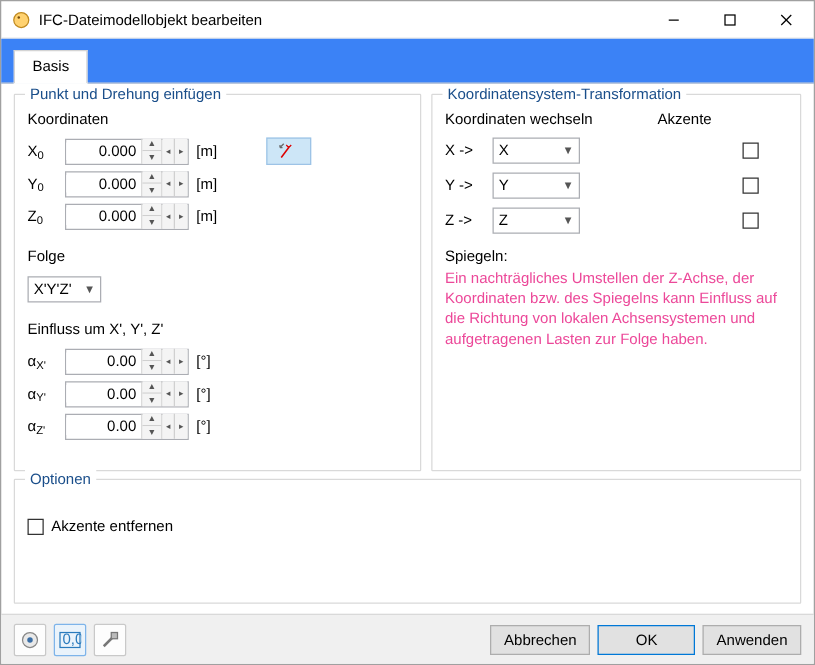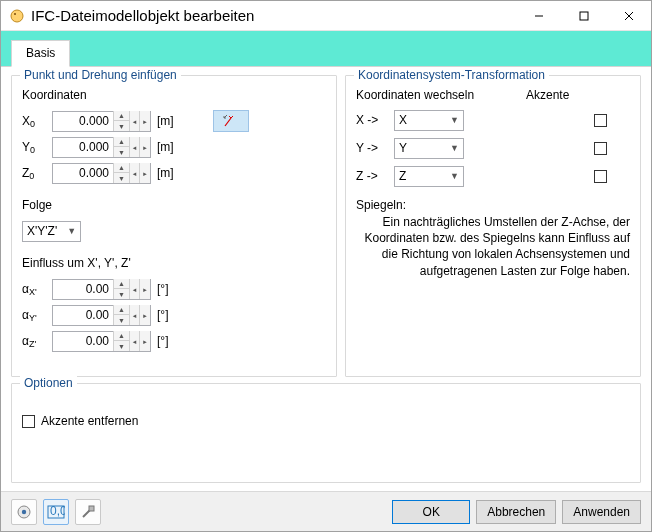--- a/index.html
+++ b/index.html
@@ -1,22 +1,22 @@
 <!DOCTYPE html>
 <html><head>
 <meta charset="utf-8">
 <style>
   * { box-sizing: border-box; font-family: "Segoe UI", Tahoma, sans-serif; font-size: 12px; }
   body { margin: 0; background: #fff; }
   .window { width: 652px; height: 532px; border: 1px solid #a0a0a0; display: flex; flex-direction: column; background: #fff; }
   .titlebar { height: 30px; display: flex; align-items: center; padding: 0 0 0 8px; border-bottom: 1px solid #e5e5e5; }
   .titlebar .icon { width: 16px; height: 16px; margin-right: 6px; }
-  .titlebar .title { flex: 1; font-size: 15px; color: #000; }
+  .titlebar .title { flex: 1; font-size: 12px; color: #000; }
   .winbtn { width: 45px; height: 29px; display: flex; align-items: center; justify-content: center; color: #000; }
-  .tabbar { background: #5eead4; padding: 8px 10px 0 10px; border-bottom: 1px solid #d4d4d4; display:flex; }
+  .tabbar { background: #3b82f6; padding: 8px 10px 0 10px; border-bottom: 1px solid #d4d4d4; display:flex; }
   .tab { padding: 5px 14px 6px 14px; background: #fff; border: 1px solid #d4d4d4; border-bottom: 1px solid #fff; position: relative; top:1px; font-size: 12px; color:#000; }
   .body { flex: 1; padding: 8px 10px 0 10px; display: flex; flex-direction: column; gap: 6px; }
   .row { display: flex; gap: 8px; }
   .group { border: 1px solid #d9d9d9; border-radius: 1px; padding: 6px 10px 10px 10px; position: relative; }
   .group-title { position: absolute; top: -1px; left: 8px; transform: translateY(-50%); background: #fff; padding: 0 4px; font-weight: normal; color: #1a4e8a; font-size: 12px; }
   .section-label { font-size: 12px; color: #000; margin: 6px 0 6px 0; }
   .field-row { display: flex; align-items: center; gap: 6px; height: 26px; }
   .lbl { width: 24px; color: #000; }
   .sub { font-size: 9px; position: relative; top: 2px; }
   .spinner { display: flex; align-items: center; border: 1px solid #abadb3; background: #fff; height: 21px; justify-content: flex-end; }
@@ -25,21 +25,21 @@
   .spinbtn { width: 15px; height: 10px; display:flex; align-items:center; justify-content:center; font-size:7px; line-height:7px; background:#f4f4f4; border-bottom:1px solid #d0d0d0; cursor:pointer; color:#555;}
   .spinbtn:last-child{border-bottom:none;}
   .spinbtn.lr { width:10px; height:20px; border-bottom:none; border-right:1px solid #d0d0d0; display:flex; align-items:center; justify-content:center;}
   .lrbtns { display:flex; border-left:1px solid #d0d0d0;}
   .unit { width: 24px; color:#000; }
   .pickbtn { width: 36px; height: 22px; background: #cde6f7; border: 1px solid #9dc3e6; display:flex; align-items:center; justify-content:center; }
   .select { border:1px solid #abadb3; height:21px; display:flex; align-items:center; padding:0 4px; background:#fff; min-width:56px; justify-content:space-between; gap:10px;}
   .select .chev{font-size:9px;color:#555;}
   .checkbox { width:13px; height:13px; border:1px solid #333; background:#fff; display:inline-block; }
   .hint-title{ color:#000; margin-top:8px; }
-  .hint-body{ color:#000000; margin-top:2px; line-height:1.35;text-align:right; }
+  .hint-body{ color:#ec4899; margin-top:2px; line-height:1.35; }
   .left-col{ flex:1; min-width:0;}
   .right-col{ width:296px;}
   .options-group{ }
   .footer { height: 40px; border-top: 1px solid #d9d9d9; background:#f0f0f0; display:flex; align-items:center; padding: 0 10px; gap:6px;}
   .footer .spacer{flex:1;}
   .iconbtn { width:26px; height:26px; border:1px solid #c9c9c9; background:#fdfdfd; display:flex; align-items:center; justify-content:center; border-radius:2px;}
   .iconbtn.active{ border-color:#7eb4ea; background:#eaf3fb;}
   .btn { min-width:78px; height:24px; border:1px solid #adadad; background:#e1e1e1; padding:0 10px; display:flex; align-items:center; justify-content:center; }
   .btn.primary{ border-color:#0078d7; }
   .col-head-row{display:flex;gap:20px; margin:6px 0 4px 0;}
@@ -274,17 +274,17 @@
           <text x="3" y="10" font-size="8" fill="#2b7bbd">0,00</text>
         </svg>
     </div>
     <div class="iconbtn">
       <svg width="16" height="16">
           <path d="M3 13 L10 6" stroke="#777" stroke-width="2"></path>
           <rect x="9" y="2" width="5" height="5" fill="#bbb" stroke="#777"></rect>
         </svg>
     </div>
     <div class="spacer"></div>
+    <div class="btn">Abbrechen</div>
     <div class="btn primary">OK</div>
-    <div class="btn">Abbrechen</div>
     <div class="btn">Anwenden</div>
   </div>
 </div>
 
 </body></html>

